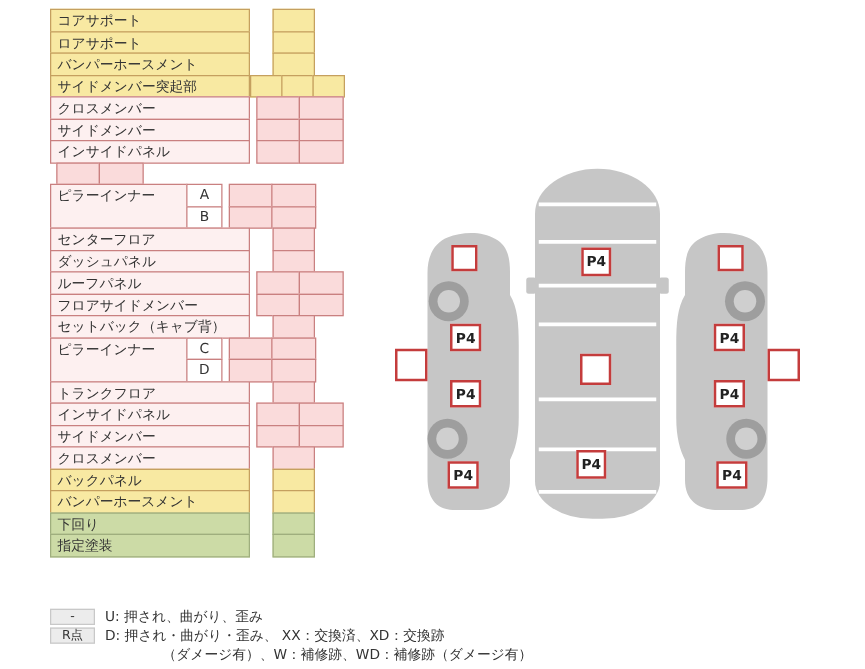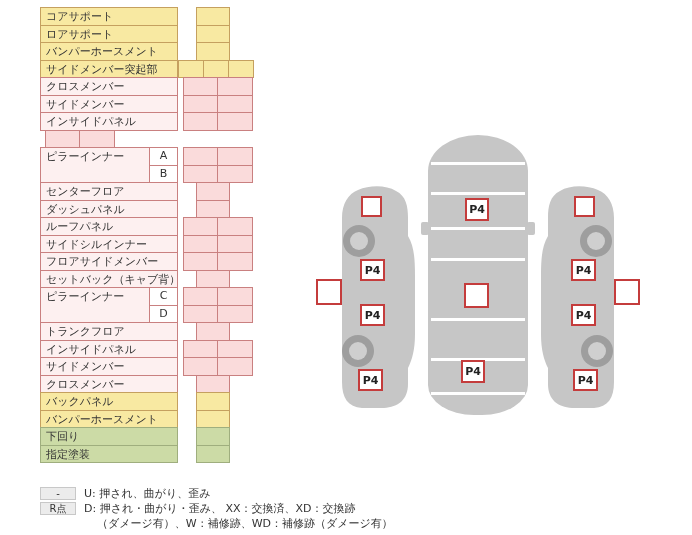--- a/index.html
+++ b/index.html
@@ -4,21 +4,21 @@
 <style>
   html,body { margin:0; padding:0; background:#fff; }
   .stage { position:relative; width:692px; height:535px; background:#ffffff;
            font-family:"DejaVu Sans", sans-serif; overflow:hidden; }
 
   
   .sheet { position:absolute; left:40px; top:7px; font-size:11px; color:#333; }
   .trow { position:relative; height:18.5px; display:flex; }
   .trow + .trow { margin-top:-1px; }
   .trow.grp { height:36px; }
-  .lbl { box-sizing:border-box; width:138px; border:1px solid #c98080;
+  .lbl { box-sizing:border-box; width:160px; border:1px solid #c98080;
          padding:2px 0 0 5px; line-height:14px; white-space:nowrap; overflow:hidden; }
   .grp .lbl { width:110px; }
   .subcol { width:28px; display:flex; flex-direction:column; }
   .sub { box-sizing:border-box; height:18.5px; margin-left:-1px; border:1px solid #c98080;
          background:#fff; text-align:center; line-height:16px; }
   .sub + .sub { margin-top:-1px; }
   .cells { position:relative; width:76px; }
   .cell { position:absolute; top:0; height:100%; box-sizing:border-box; border:1px solid #c98080; }
   .gcells { display:flex; flex-direction:column; }
   .crow { position:relative; height:18.5px; width:76px; }
@@ -50,21 +50,21 @@
   .hub { position:absolute; left:7px; top:7px; width:18px; height:18px; border-radius:50%; background:#cfcfcf; }
   .mk { position:absolute; box-sizing:border-box; background:#fff; border:2px solid #c43c3c;
         color:#222; font-weight:bold; font-size:11px; display:flex; align-items:center;
         justify-content:center; font-family:"DejaVu Sans", sans-serif; }
 
   
   .legend { position:absolute; left:40px; top:487px; font-size:11px; color:#333; }
   .lrow { display:flex; align-items:flex-start; margin-bottom:2px; line-height:13px; }
   .lkey { box-sizing:border-box; width:36px; height:13px; background:#ececec; border:1px solid #c8c8c8;
           font-size:10px; line-height:11px; text-align:center; margin-right:8px; flex:none; }
-  .lrow.cont { margin-left:57px; }
+  .lrow.cont { margin-left:90px; }
 </style>
 </head>
 <body>
 
 <div class="stage">
 
   <div class="sheet">
 
     <div class="trow y">
       <div class="lbl">コアサポート</div>
@@ -160,27 +160,20 @@
     </div>
 
     <div class="trow p">
       <div class="lbl">ルーフパネル</div>
       <div class="cells">
         <div class="cell c2a"></div>
         <div class="cell c2b"></div>
       </div>
     </div>
 
-    <div class="trow p">
-      <div class="lbl">サイドシルインナー</div>
-      <div class="cells">
-        <div class="cell c2a"></div>
-        <div class="cell c2b"></div>
-      </div>
-    </div>
 
     <div class="trow p">
       <div class="lbl">フロアサイドメンバー</div>
       <div class="cells">
         <div class="cell c2a"></div>
         <div class="cell c2b"></div>
       </div>
     </div>
 
     <div class="trow p">

